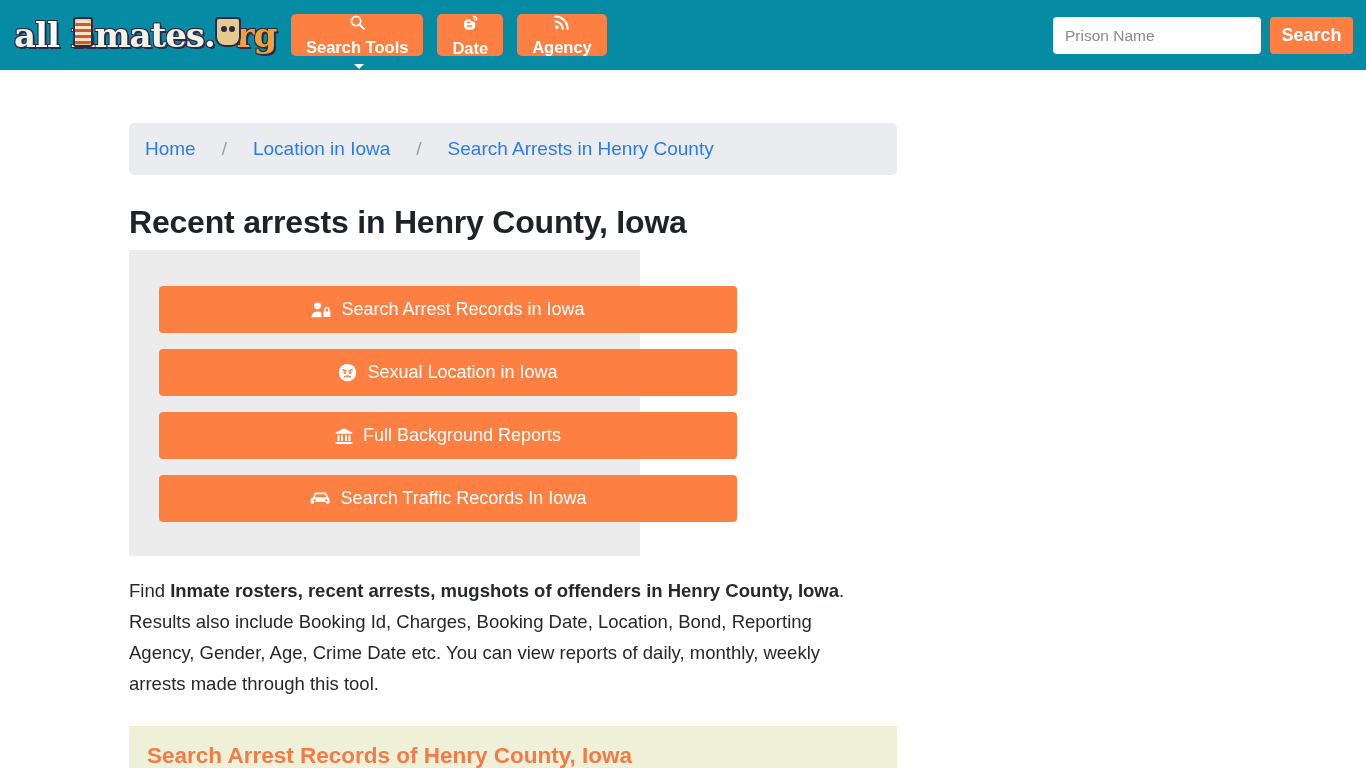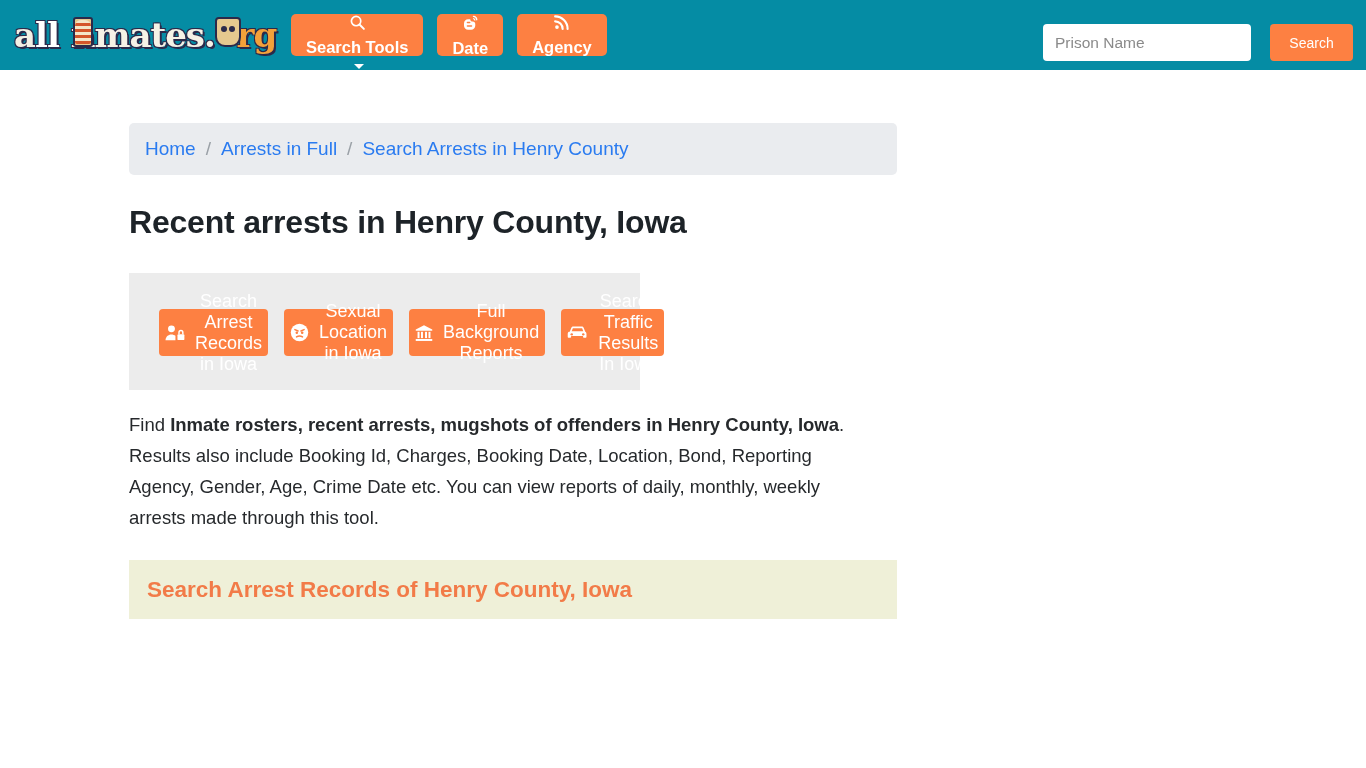--- a/index.html
+++ b/index.html
@@ -100,22 +100,21 @@
     border-right: 5px solid transparent;
     border-top: 5px solid #ffffff;
     margin-left: 4px;
   }
 
   .search-wrap {
     position: absolute;
     right: 13px; top: 17px;
     display: flex;
     align-items: flex-end;
-    gap: 19px;
-    margin-top: 7px;
+    gap: 9px;
   }
   .search-input {
     width: 208px;
     height: 37px;
     border: none;
     border-radius: 4px;
     padding: 0 12px;
     font-size: 15.5px;
     color: #4a4a4a;
     font-family: "Liberation Sans", sans-serif;
@@ -123,64 +122,65 @@
     background: #fff;
   }
   .search-input::placeholder { color: #8a8a8a; }
   .search-btn {
     background: #FD8042;
     color: #fff;
     border: none;
     border-radius: 4px;
     width: 83px;
     height: 37px;
-    font-size: 14px;
+    font-size: 18px;
     cursor: pointer;
     font-family: "Liberation Sans", sans-serif;
+    font-weight: bold;
   }
 
   
   .container {
     width: 768px;
     margin-left: 129px;
     padding-top: 53px;
   }
   .breadcrumb {
     background: #eaecef;
     border-radius: 5px;
     height: 52px;
     display: flex;
     align-items: center;
     padding-left: 16px;
-    gap: 10px;
+    gap: 26px;
     font-size: 19px;
     color: #6c757d;
   }
   .breadcrumb a {
     color: #2a7bf0;
     text-decoration: none;
     cursor: pointer;
   }
   .bc-sep { color: #9aa0a6; }
 
   .page-title {
     margin: 29px 0 0 0;
     font-size: 32px;
     font-weight: bold;
     color: #1d2328;
     letter-spacing: -0.2px;
   }
 
   .panel {
-    margin-top: 32px;
+    margin-top: 9px;
     width: 511px;
     background: #ececec;
     padding: 36px 30px 34px 30px;
     display: flex;
-    flex-direction: row;
+    flex-direction: column;
     gap: 16px;
   }
   .panel-btn {
     background: #FD8042;
     color: #ffffff;
     border: none;
     border-radius: 4px;
     height: 47px;
     width: 578px;
     font-size: 18px;
@@ -278,21 +278,21 @@
     <button class="search-btn">Search</button>
   </div>
 
 </div>
 
 <div class="container">
 
   <div class="breadcrumb">
     <a>Home</a>
     <span class="bc-sep">/</span>
-    <a>Arrests in Full</a>
+    <a>Location in Iowa</a>
     <span class="bc-sep">/</span>
     <a>Search Arrests in Henry County</a>
   </div>
 
   <h1 class="page-title">Recent arrests in Henry County, Iowa</h1>
 
   <div class="panel">
 
     <button class="panel-btn">
       <span class="nav-ico">
@@ -335,21 +335,21 @@
 
     <button class="panel-btn">
       <span class="nav-ico">
         <svg width="21" height="17" viewBox="0 0 26 20">
           <path d="M3.4 9.2l2-5.1c.4-1 1.3-1.6 2.4-1.6h10.4c1.1 0 2 .6 2.4 1.6l2 5.1c.9.5 1.5 1.4 1.5 2.5v3.6c0 .7-.6 1.3-1.3 1.3h-1.6c-.7 0-1.3-.6-1.3-1.3v-1H5.1v1c0 .7-.6 1.3-1.3 1.3H2.2c-.7 0-1.3-.6-1.3-1.3v-3.6c0-1.1.6-2 1.5-2.5z" fill="#fff"></path>
           <circle cx="5.9" cy="12.3" r="1.5" fill="#FD8042"></circle>
           <circle cx="20.1" cy="12.3" r="1.5" fill="#FD8042"></circle>
           <path d="M5.8 8.6l1.5-3.8h11.4l1.5 3.8z" fill="#FD8042"></path>
         </svg>
       </span>
-      <span>Search Traffic Results In Iowa</span>
+      <span>Search Traffic Records In Iowa</span>
     </button>
 
   </div>
 
   <p class="body-copy">
     <span>Find </span><b>Inmate rosters, recent arrests, mugshots of offenders in Henry County, Iowa</b><span>. Results also include Booking Id, Charges, Booking Date, Location, Bond, Reporting Agency, Gender, Age, Crime Date etc. You can view reports of daily, monthly, weekly arrests made through this tool.</span>
   </p>
 
   <div class="yellow-box">
     <h2 class="yellow-title">Search Arrest Records of Henry County, Iowa</h2>

